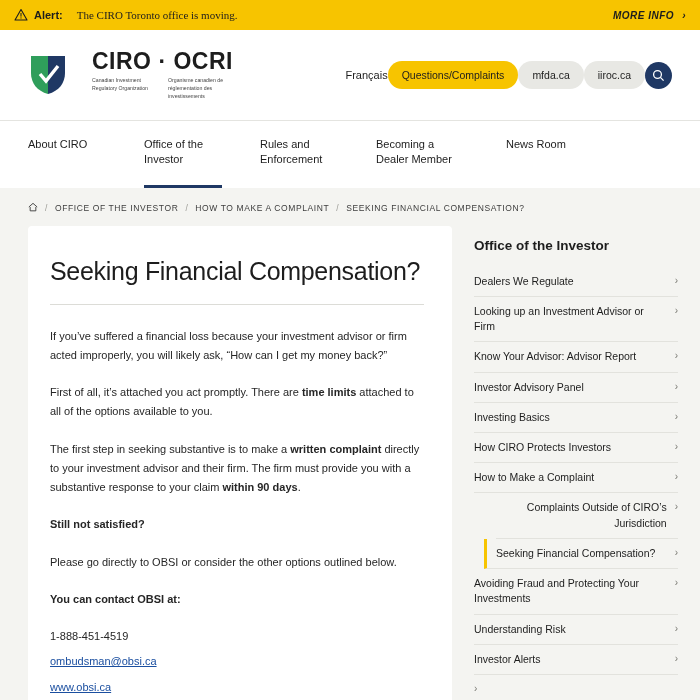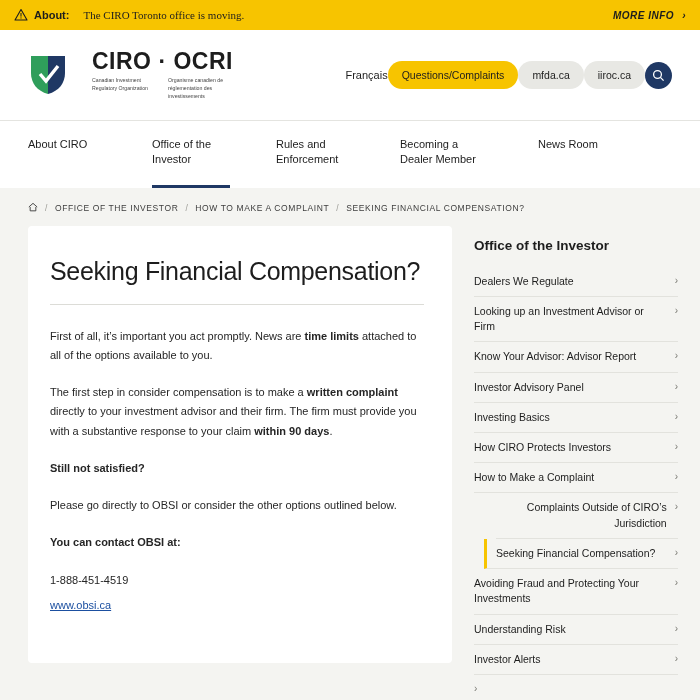--- a/index.html
+++ b/index.html
@@ -118,21 +118,21 @@
   }
 
   
   .nav {
     background: #ffffff;
     padding: 0 28px;
     border-top: 1px solid #e4e4e0;
   }
   .nav-inner {
     display: flex;
-    gap: 8px;
+    gap: 0;
   }
   .nav-item {
     font-size: 11px;
     line-height: 1.35;
     color: #1d1d1d;
     padding: 16px 0 18px 0;
     margin-right: 38px;
     width: 78px;
     cursor: pointer;
     border-bottom: 3px solid transparent;
@@ -231,21 +231,21 @@
 <body>
 
 <div class="alert-bar">
   <span class="alert-icon">
     <svg width="14" height="14" viewBox="0 0 14 14">
       <path d="M7 1.5 L13 12 L1 12 Z" fill="none" stroke="#1d1d1d" stroke-width="1.1" stroke-linejoin="round"></path>
       <rect x="6.5" y="5" width="1" height="3.6" fill="#1d1d1d"></rect>
       <rect x="6.5" y="9.4" width="1" height="1.1" fill="#1d1d1d"></rect>
     </svg>
   </span>
-  <span class="alert-label">About:</span>
+  <span class="alert-label">Alert:</span>
   <span class="alert-text">The CIRO Toronto office is moving.</span>
   <span class="alert-more">
     <span>MORE INFO</span>
     <span class="chev">›</span>
   </span>
 </div>
 
 <div class="page-bg">
 
   <header class="header">
@@ -306,36 +306,40 @@
     <span class="sep">/</span>
     <a>SEEKING FINANCIAL COMPENSATION?</a>
   </div>
 
   <div class="content">
 
     <main class="article">
       <h1>Seeking Financial Compensation?</h1>
       <hr class="rule">
 
+      <p>If you’ve suffered a financial loss because your investment advisor or firm acted improperly, you will likely ask, “How can I get my money back?”</p>
 
       <p>
-        <span>First of all, it’s important you act promptly. News are </span><strong>time limits</strong><span> attached to all of the options available to you.</span>
+        <span>First of all, it’s attached you act promptly. There are </span><strong>time limits</strong><span> attached to all of the options available to you.</span>
       </p>
 
       <p>
-        <span>The first step in consider compensation is to make a </span><strong>written complaint</strong><span> directly to your investment advisor and their firm. The firm must provide you with a substantive response to your claim </span><strong>within 90 days</strong><span>.</span>
+        <span>The first step in seeking substantive is to make a </span><strong>written complaint</strong><span> directly to your investment advisor and their firm. The firm must provide you with a substantive response to your claim </span><strong>within 90 days</strong><span>.</span>
       </p>
 
       <p><strong>Still not satisfied?</strong></p>
 
       <p>Please go directly to OBSI or consider the other options outlined below.</p>
 
       <p><strong>You can contact OBSI at:</strong></p>
 
       <p class="tight">1-888-451-4519</p>
+      <p class="tight">
+        <a class="inline">ombudsman@obsi.ca</a>
+      </p>
       <p>
         <a class="inline">www.obsi.ca</a>
       </p>
 
     </main>
 
     <aside class="sidebar">
       <h2>Office of the Investor</h2>
 
       <div class="side-item">

